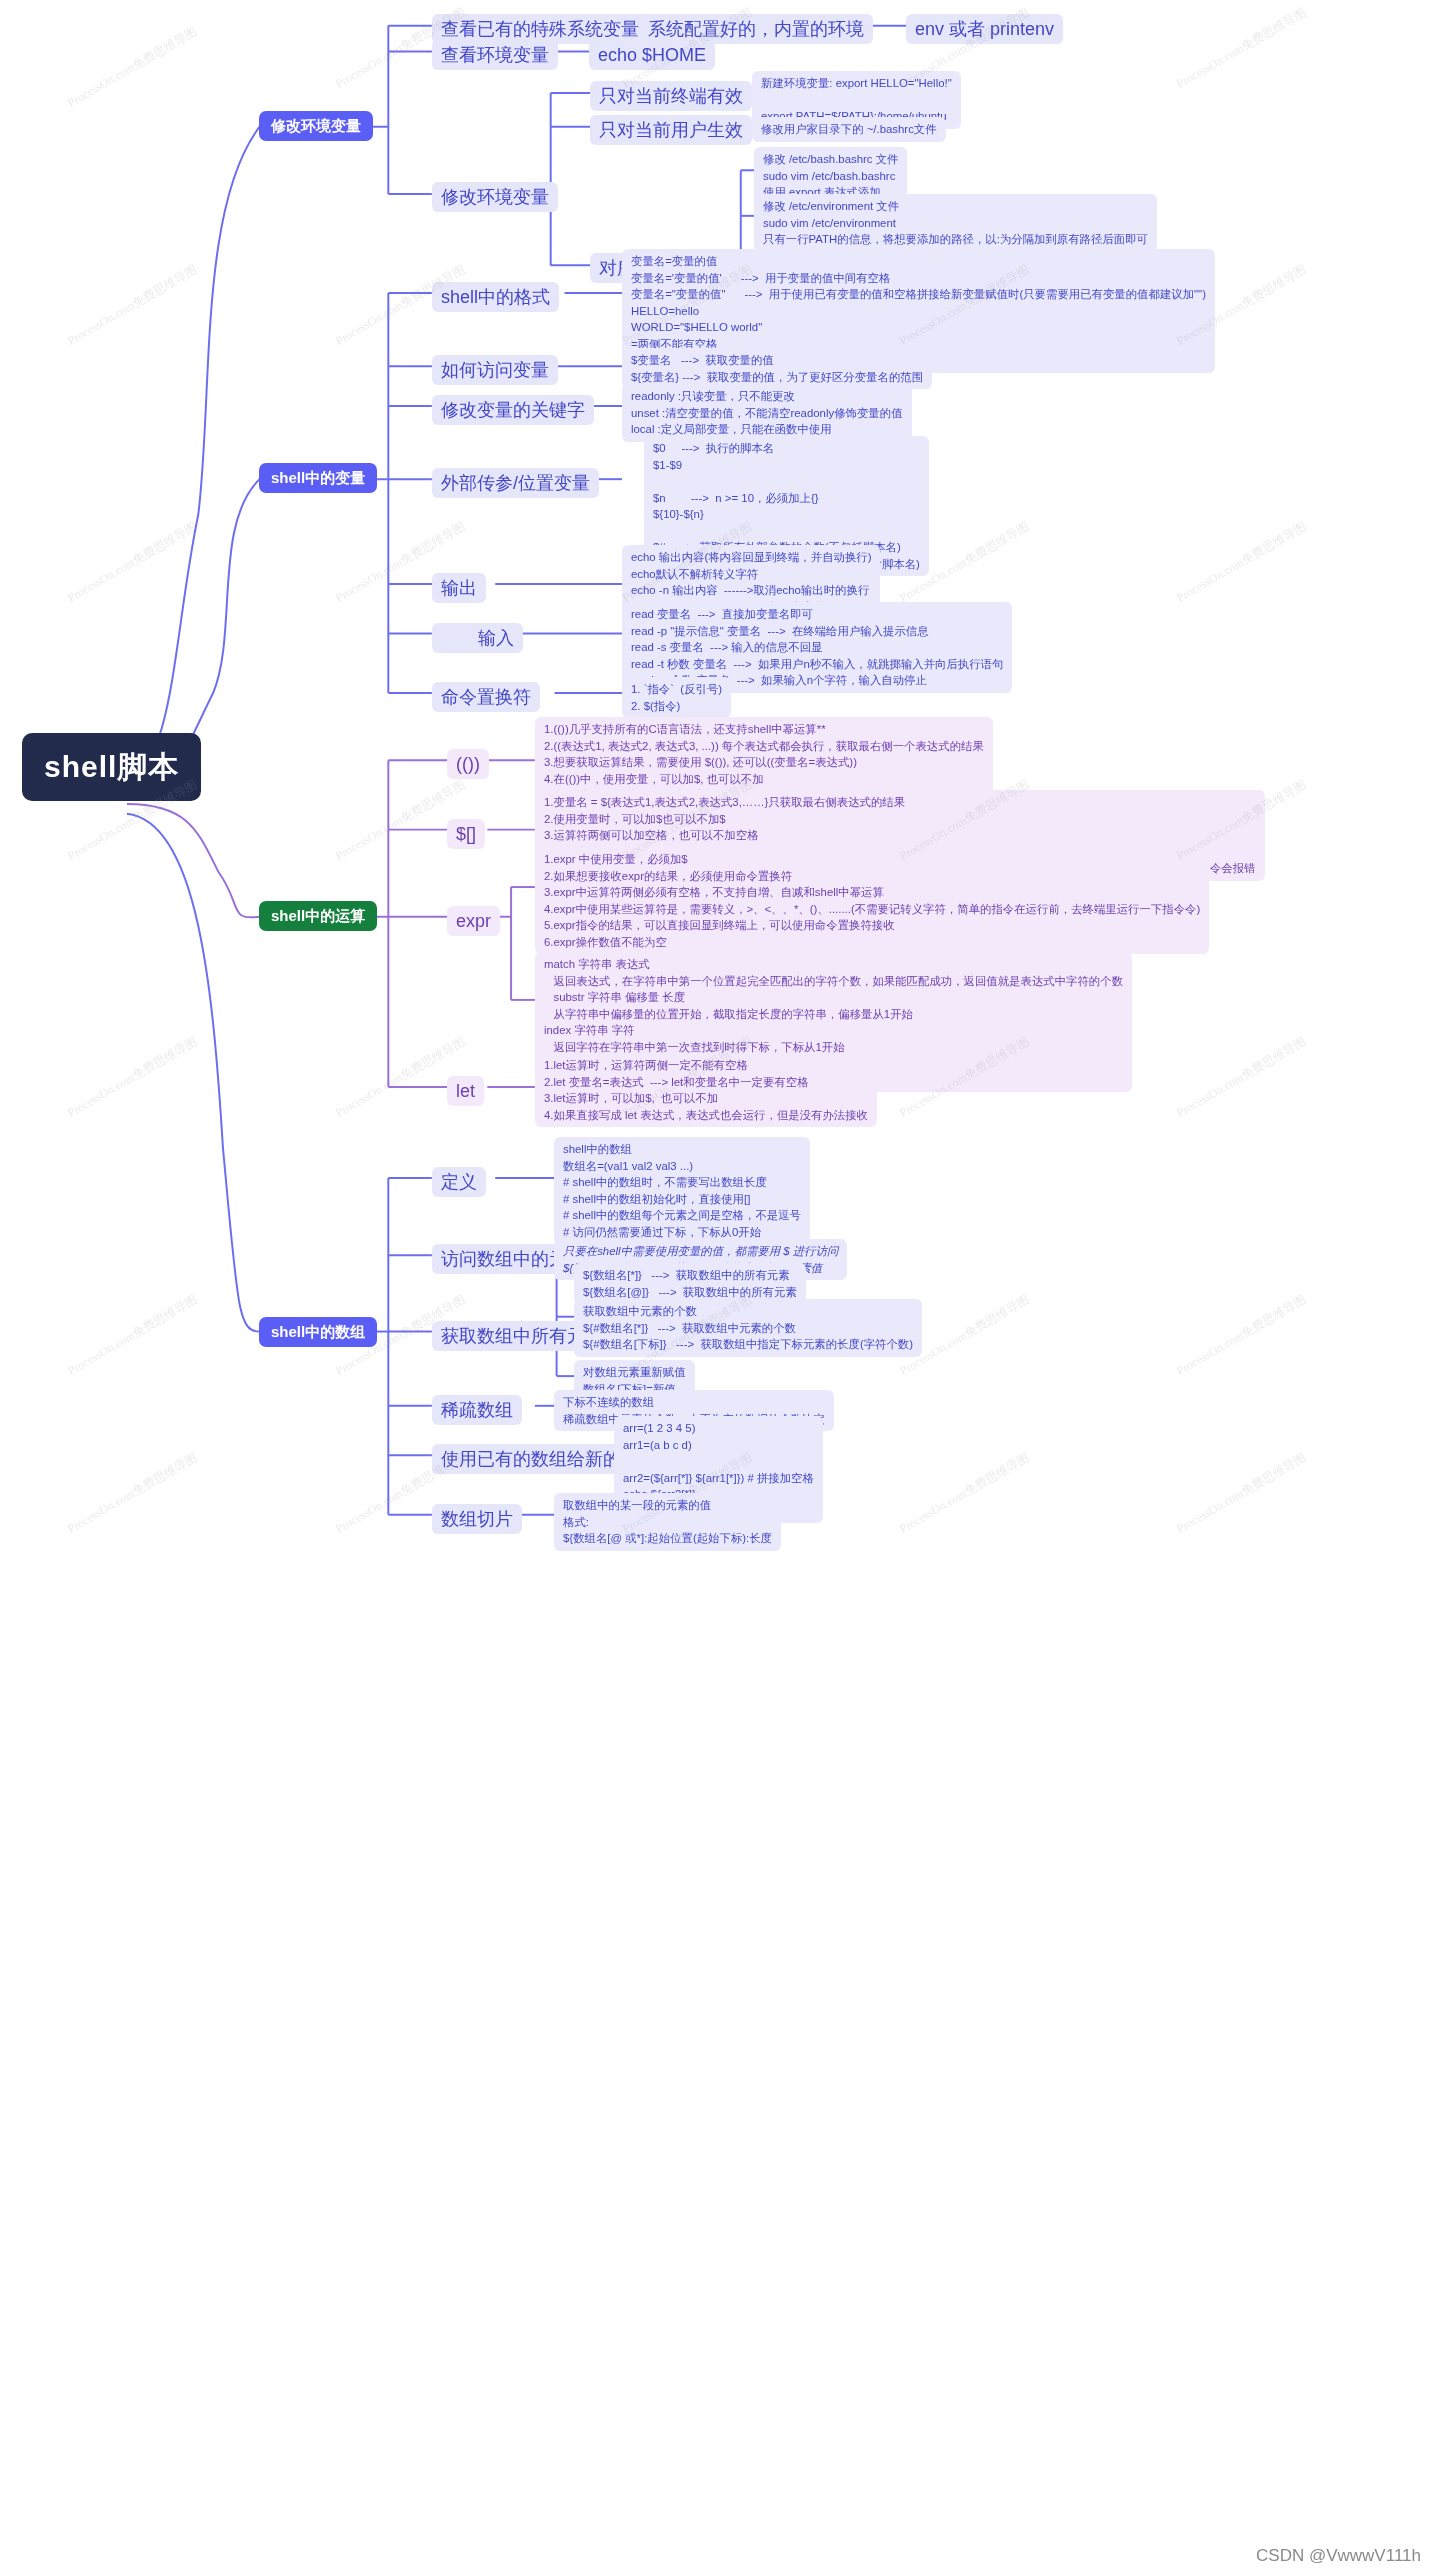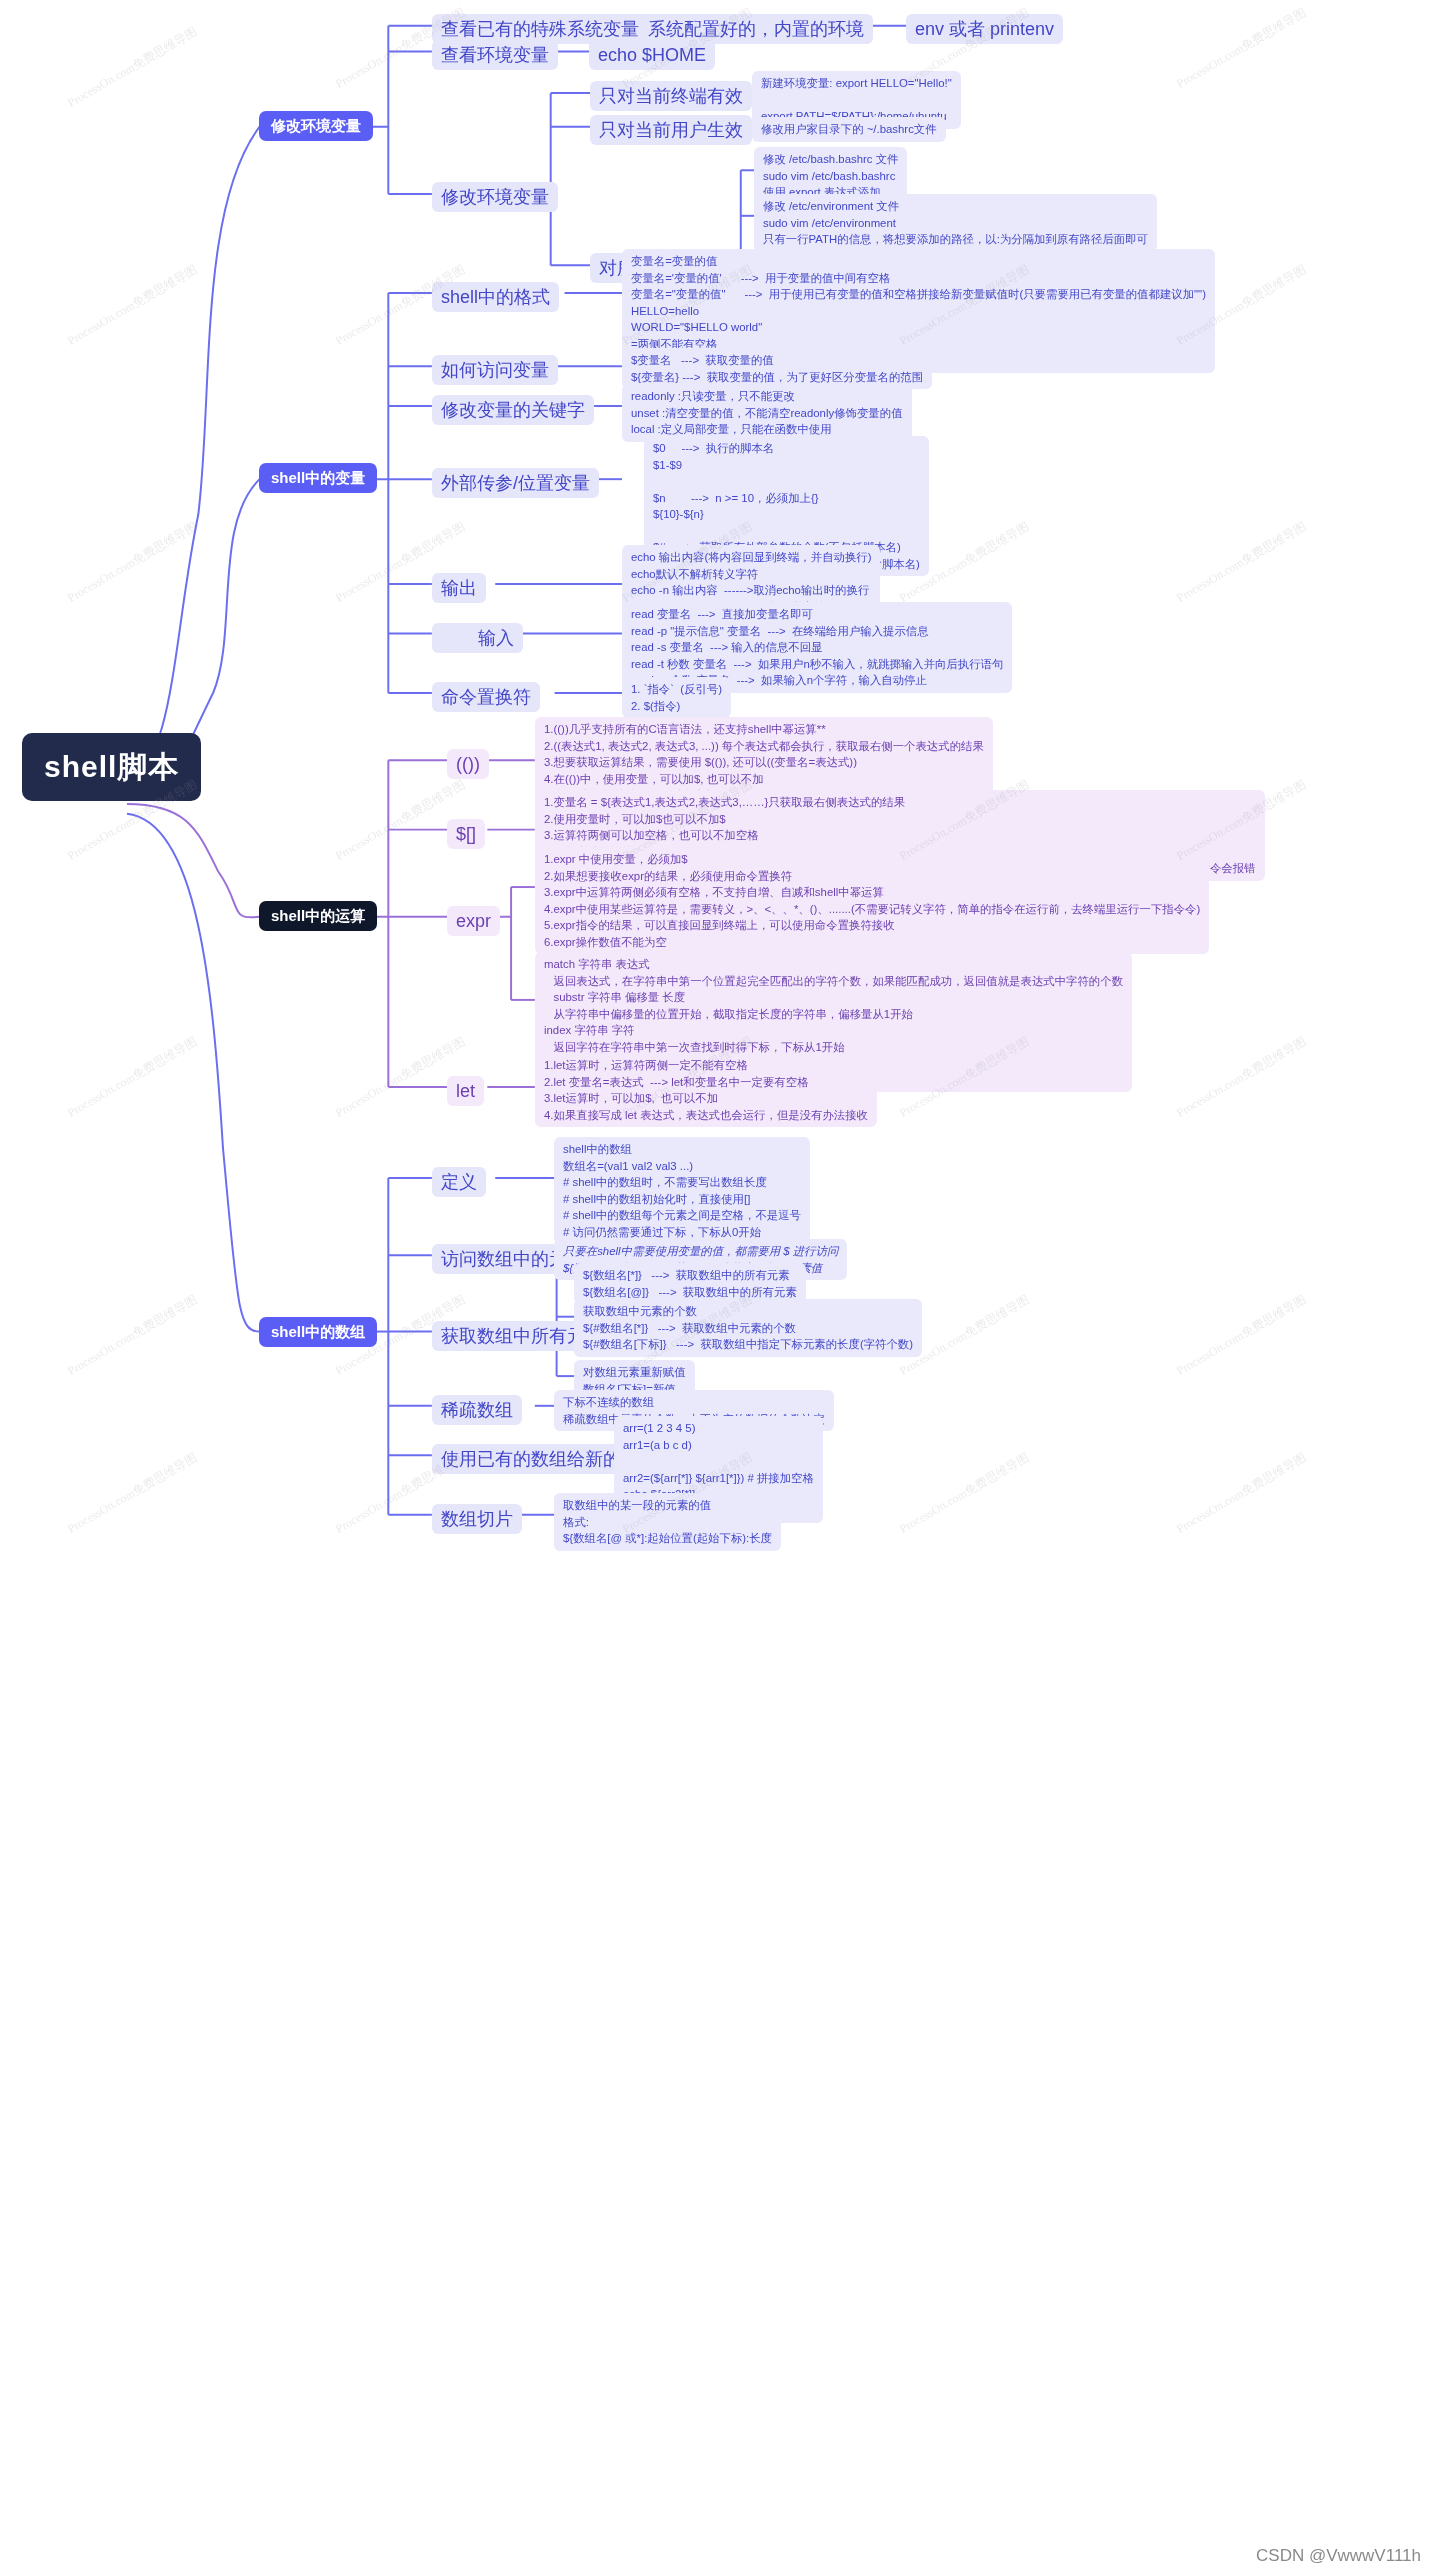--- a/index.html
+++ b/index.html
@@ -13,21 +13,21 @@
   .node{position:absolute;box-sizing:border-box;}
   .root{
     background:#232b4d;color:#fff;border-radius:10px;
     padding:16px 22px;font-size:30px;font-weight:700;letter-spacing:1px;
     line-height:1.2;white-space:nowrap;
   }
   .lvl1{
     background:#5b5ef4;color:#ffffff;border-radius:7px;
     padding:5px 12px;font-size:15px;font-weight:600;white-space:nowrap;line-height:1.3;
   }
-  .lvl1.purple{background:#0f172a;}
+  .lvl1.purple{background:#15803d;}
   .lvl2{
     background:#e6e6fb;color:#4246c7;border-radius:6px;
     padding:3px 9px;font-size:18px;white-space:nowrap;line-height:1.35;
   }
   .leaf{
     background:#e9e9fb;color:#4246c7;border-radius:6px;
     padding:4px 9px;font-size:11.4px;line-height:1.45;white-space:pre;
   }
   .leaf.pink{background:#f3e9fb;color:#6b3fb0;}
   .watermark{

